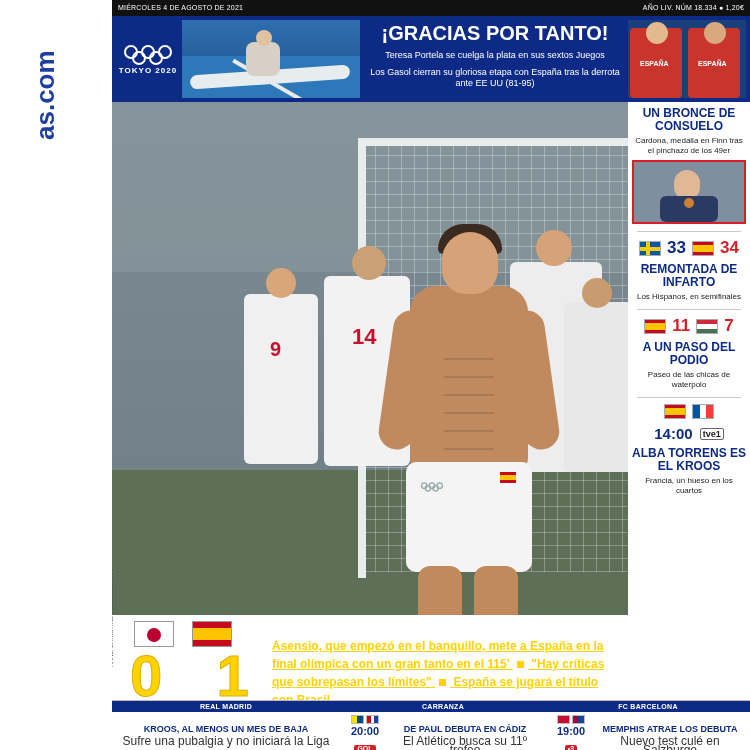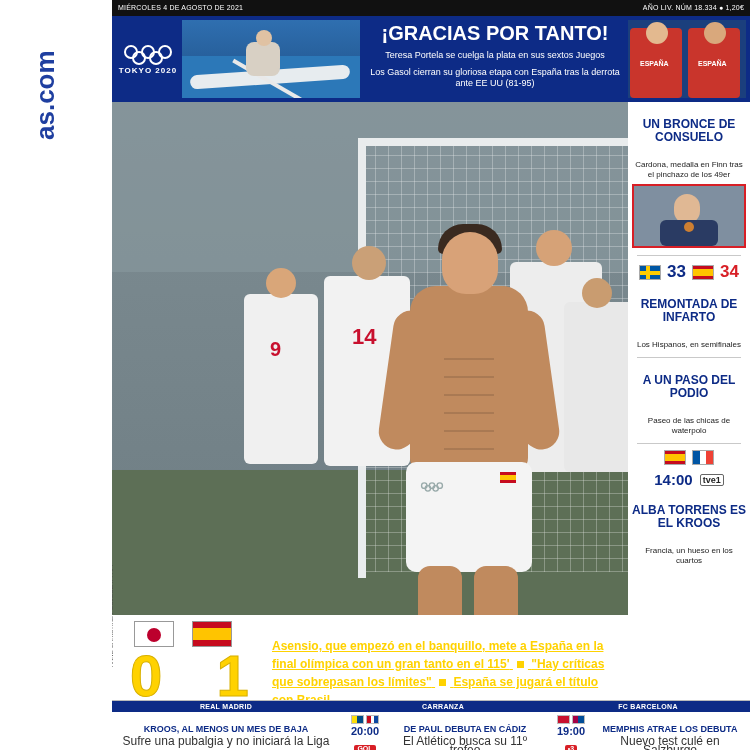--- a/index.html
+++ b/index.html
@@ -109,22 +109,22 @@
     font-weight:bold;line-height:58px;letter-spacing:6px;-webkit-text-stroke:1px #d8b000;}
   .scoretext{position:absolute;left:160px;top:22px;width:344px;color:#ffd200;font-size:12px;
     line-height:18px;font-weight:bold;text-decoration:underline;}
   .scoretext .sq{display:inline-block;width:7px;height:7px;background:#ffd200;margin:0 4px;}
   .credit{position:absolute;left:2px;bottom:58px;font-size:6px;color:#444;
     transform:rotate(-90deg);transform-origin:left bottom;white-space:nowrap;}
 
   
   .rail{position:absolute;left:516px;top:102px;width:122px;height:598px;background:#fff;}
   .rail-block{position:relative;width:122px;text-align:center;}
-  .rail-title{color:#0d2b86;font-weight:bold;font-size:12px;line-height:13px;margin-top:16px;}
-  .rail-sub{color:#222;font-size:8px;line-height:10px;margin-top:16px;padding:0 6px;}
+  .rail-title{color:#0d2b86;font-weight:bold;font-size:12px;line-height:13px;margin-top:5px;}
+  .rail-sub{color:#222;font-size:8px;line-height:10px;margin-top:3px;padding:0 6px;}
   .rail-photo{width:110px;height:60px;margin:4px auto 0;border:2px solid #d81f26;background:#7f8fa0;position:relative;overflow:hidden;}
   .rail-photo .face{position:absolute;left:40px;top:8px;width:26px;height:30px;background:#e0b894;border-radius:13px;}
   .rail-photo .body{position:absolute;left:26px;top:34px;width:58px;height:26px;background:#2a3b63;border-radius:6px;}
   .rail-photo .medal{position:absolute;left:50px;top:36px;width:10px;height:10px;background:#cd7f32;border-radius:50%;}
   .rail-score{display:flex;align-items:center;justify-content:center;gap:6px;margin-top:6px;}
   .rail-score .fl{width:22px;height:15px;border:1px solid #aaa;box-sizing:border-box;}
   .fl-se{background:linear-gradient(#0057a4 0 100%);position:relative;}
   .fl-se:after{content:"";position:absolute;left:6px;top:0;width:4px;height:100%;background:#fecc00;}
   .fl-se:before{content:"";position:absolute;left:0;top:5px;width:100%;height:4px;background:#fecc00;}
   .fl-es{background:linear-gradient(#c60b1e 0 25%,#ffc400 25% 75%,#c60b1e 75% 100%);}
@@ -302,20 +302,26 @@
           <span class="nm blue">33</span>
           <div class="fl fl-es"></div>
           <span class="nm">34</span>
         </div>
         <div class="rail-title">REMONTADA DE INFARTO</div>
         <div class="rail-sub">Los Hispanos, en semifinales</div>
       </div>
       <div class="rail-sep"></div>
 
       <div class="rail-block">
+        <div class="rail-score">
+          <div class="fl fl-es"></div>
+          <span class="nm">11</span>
+          <div class="fl" style="background:linear-gradient(#ce2939 0 33%,#fff 33% 66%,#477050 66% 100%)"></div>
+          <span class="nm">7</span>
+        </div>
         <div class="rail-title">A UN PASO DEL PODIO</div>
         <div class="rail-sub">Paseo de las chicas de waterpolo</div>
       </div>
       <div class="rail-sep"></div>
 
       <div class="rail-block">
         <div class="rail-score">
           <div class="fl fl-es"></div>
           <div class="fl fl-fr"></div>
         </div>

